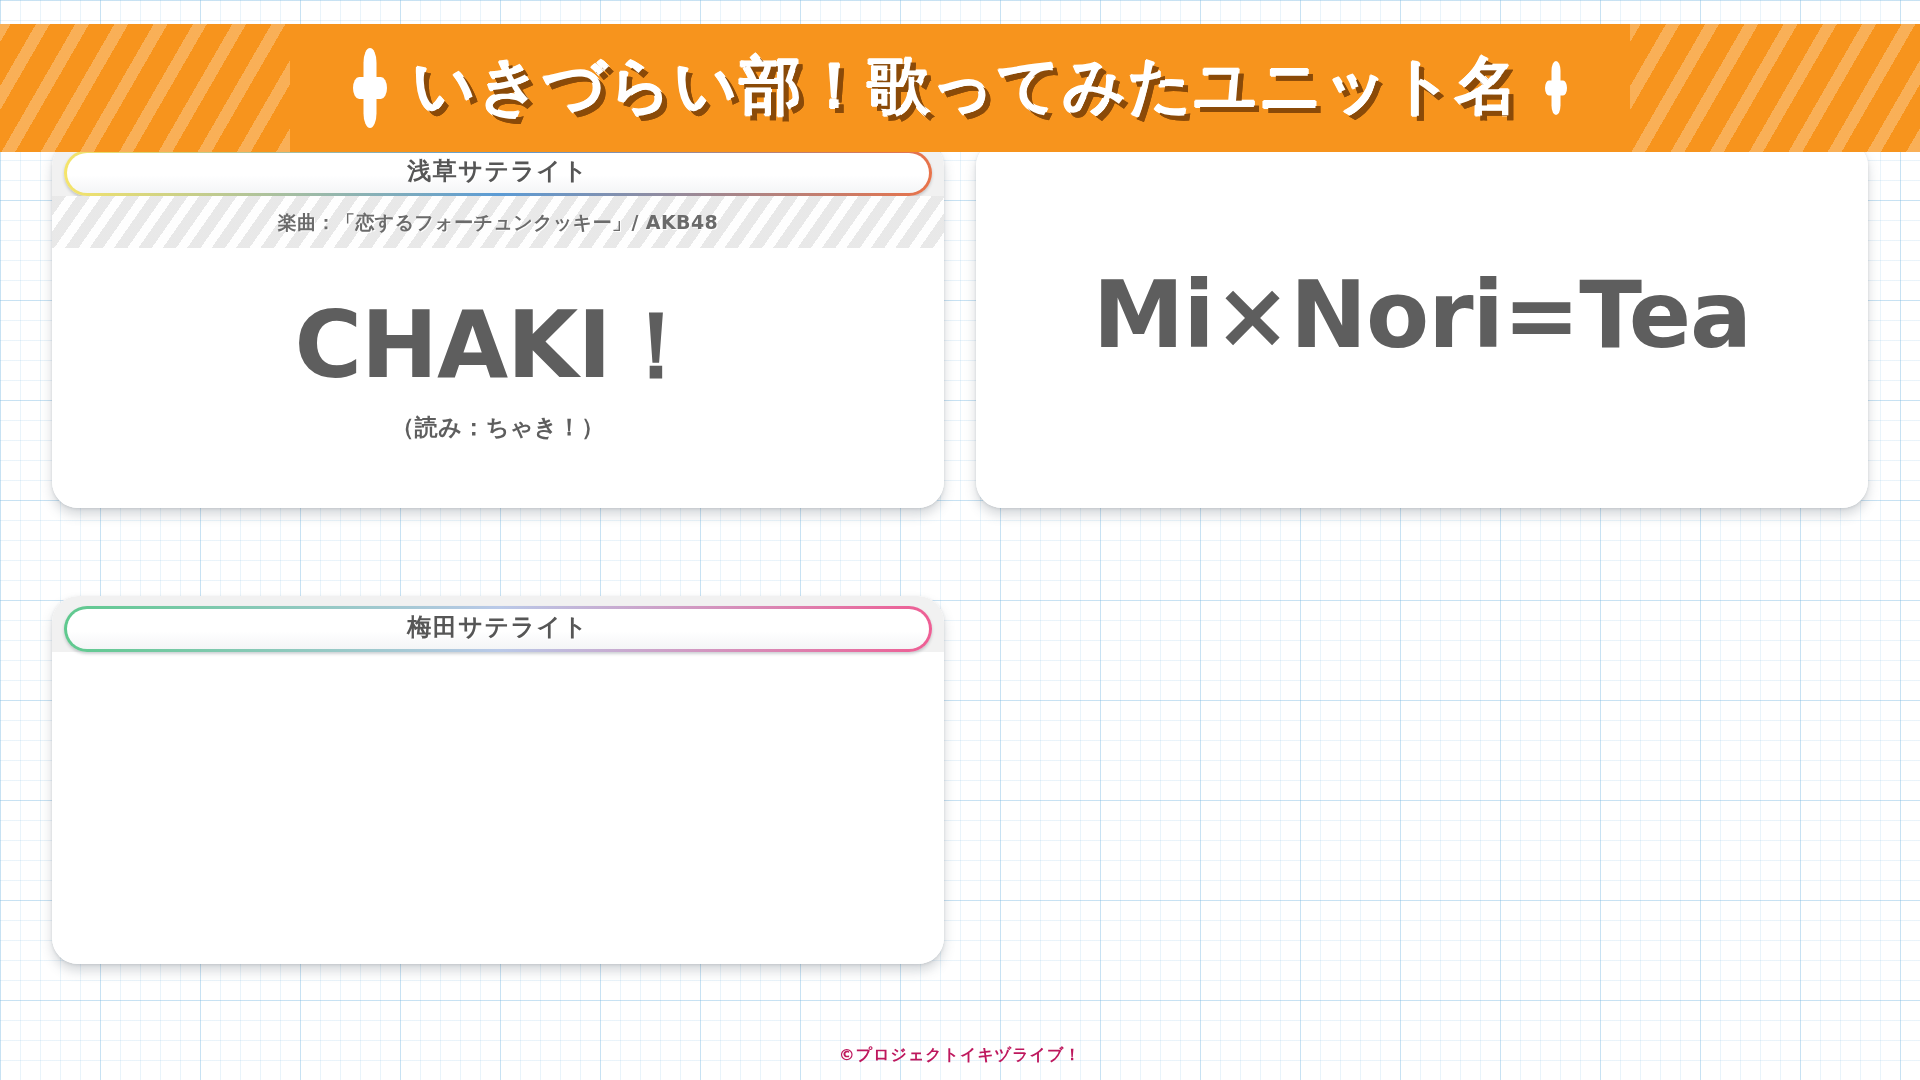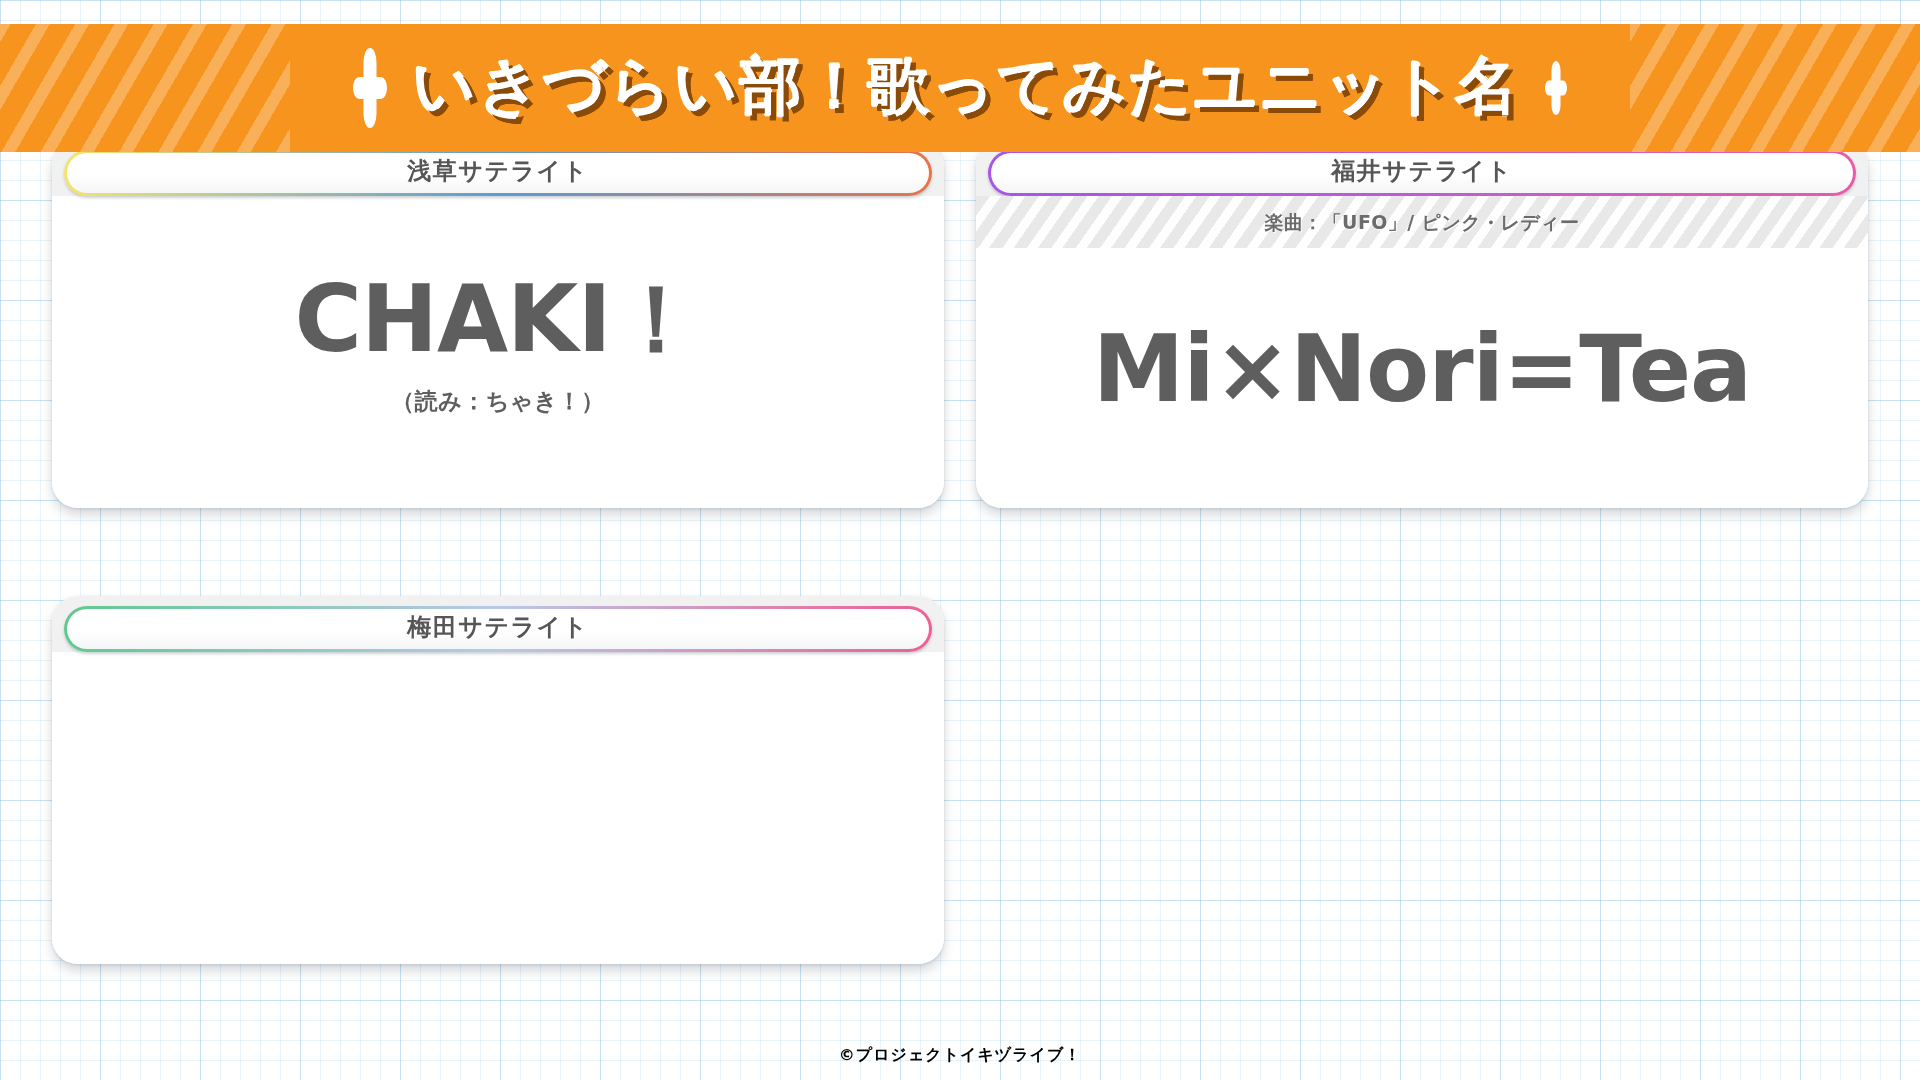--- a/index.html
+++ b/index.html
@@ -241,21 +241,21 @@
     left: 0;
     bottom: 14px;
     width: 1920px;
     text-align: center;
     z-index: 4;
   }
   .footer-text {
     font-family: "DejaVu Sans", "Liberation Sans", sans-serif;
     font-size: 16px;
     font-weight: 700;
-    color: #000000;
+    color: #be185d;
     letter-spacing: 1px;
   }
 </style>
 </head>
 <body>
 
 <div class="page-bg"></div>
 
 <div class="header">
   <div class="stripes-left"></div>
@@ -269,38 +269,31 @@
 
 <div class="grid">
 
   <div class="card">
     <div class="card-top">
       <div class="pill" style="background: linear-gradient(to right, rgb(245, 228, 106) 0%, rgb(91, 155, 213) 50%, rgb(232, 115, 74) 100%);">
         <div class="pill-inner">
           <span class="pill-label">浅草サテライト</span>
         </div>
       </div>
+      <div class="song-strip">
+        <span class="song-text">楽曲：「恋するフォーチュンクッキー」/ AKB48</span>
+      </div>
     </div>
     <div class="card-body">
       <div class="unit-name">CHAKI！</div>
       <div class="unit-reading">（読み：ちゃき！）</div>
     </div>
   </div>
 
   <div class="card">
-    <div class="card-top">
-      <div class="pill" style="background: linear-gradient(to right, rgb(168, 85, 232) 0%, rgb(192, 91, 216) 50%, rgb(232, 91, 168) 100%);">
-        <div class="pill-inner">
-          <span class="pill-label">福井サテライト</span>
-        </div>
-      </div>
-      <div class="song-strip">
-        <span class="song-text">楽曲：「UFO」/ ピンク・レディー</span>
-      </div>
-    </div>
     <div class="card-body">
       <div class="unit-name">Mi×Nori=Tea</div>
     </div>
   </div>
 
   <div class="card">
     <div class="card-top">
       <div class="pill" style="background: linear-gradient(to right, rgb(95, 201, 142) 0%, rgb(185, 201, 232) 50%, rgb(238, 94, 148) 100%);">
         <div class="pill-inner">
           <span class="pill-label">梅田サテライト</span>

